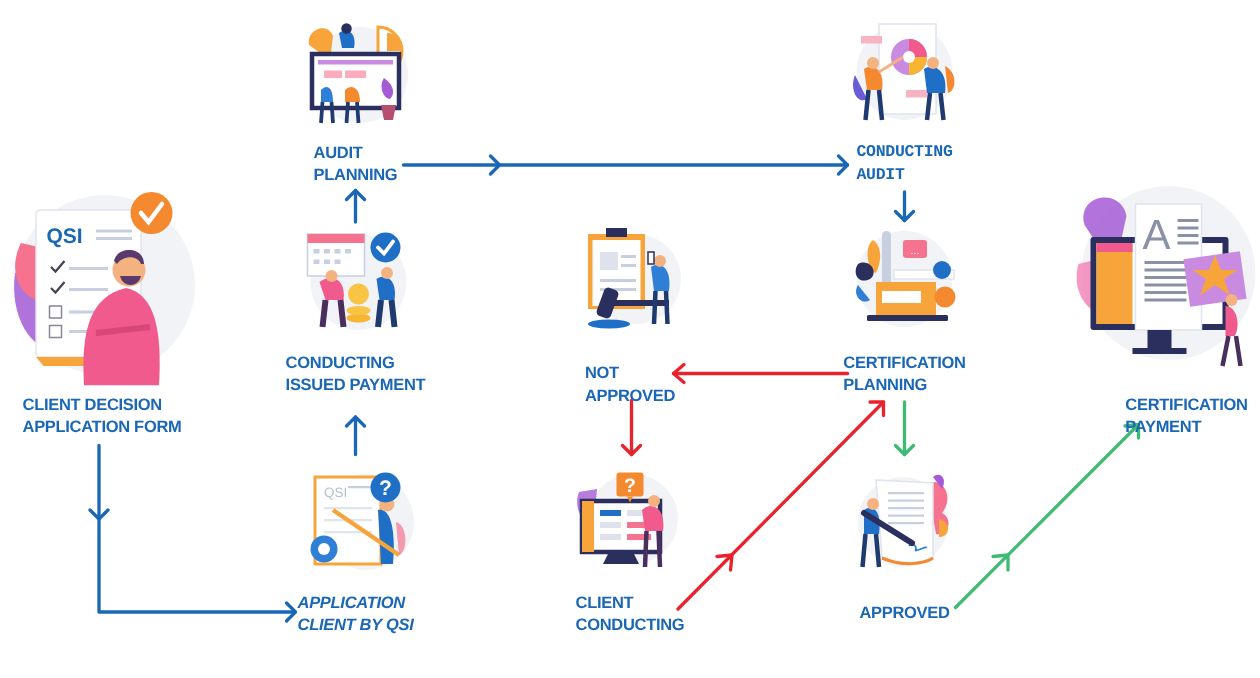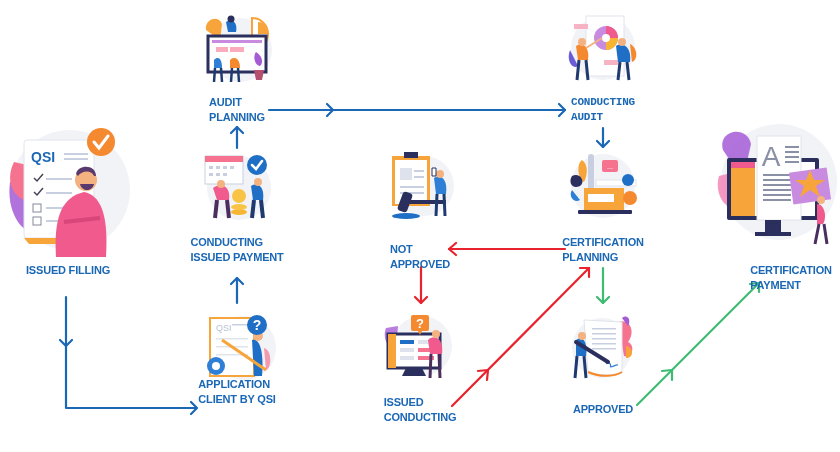--- a/index.html
+++ b/index.html
@@ -80,21 +80,22 @@
     <circle cx="82" cy="58" r="11" fill="#f3b27f"></circle>
     <path d="M72,52 C74,42 92,42 92,54 L90,54 C88,48 78,48 74,54 Z" fill="#5a3a6e"></path>
     <path d="M76,62 C78,70 88,70 90,62 Z" fill="#5a3a6e"></path>
     <path d="M60,100 L96,96" stroke="#d9467a" stroke-width="4"></path>
   </svg>
   <svg class="illus" style="left:86px;top:127px" width="30" height="30" viewBox="0 0 30 30">
     <circle cx="15" cy="15" r="14" fill="#f4892f"></circle>
     <path d="M8,15 l5,6 l9,-12" stroke="#fff" stroke-width="3" fill="none" stroke-linecap="round"></path>
   </svg>
   <div class="label" style="left: 68px; top: 263px; color: rgb(26, 103, 181);">
-    <div>ISSUED FILLING</div>
+    <div>CLIENT DECISION</div>
+    <div>APPLICATION FORM</div>
   </div>
 </div>
 
 <div class="node">
   <svg class="illus" style="left:202px;top:312px" width="76" height="72" viewBox="0 0 76 72">
     <circle cx="42" cy="36" r="32" fill="#f1f3f7"></circle>
     <rect x="8" y="6" width="44" height="58" fill="#fff" stroke="#f7a53a" stroke-width="2"></rect>
     <text x="14" y="19" font-family="Liberation Sans, sans-serif" font-size="9" fill="#b8c0d0">QSI</text>
     <rect x="30" y="12" width="16" height="1.5" fill="#c7cfe0"></rect>
       <rect x="14" y="26" width="32" height="1.5" fill="#e0e4ec"></rect>
@@ -104,21 +105,21 @@
       <circle cx="14" cy="54" r="4" fill="#fff"></circle>
     <path d="M50,28 C58,26 62,40 60,64 L52,64 Z" fill="#1f6fc7"></path>
     <circle cx="56" cy="24" r="5" fill="#f3b27f"></circle>
     <path d="M20,28 L64,58" stroke="#f7a53a" stroke-width="3"></path>
     <path d="M62,36 C70,38 70,56 64,58 Z" fill="#f6738f" opacity="0.7"></path>
   </svg>
   <svg class="illus" style="left:246px;top:314px" width="22" height="22" viewBox="0 0 22 22">
     <circle cx="11" cy="11" r="10" fill="#1f6fc7"></circle>
     <text x="11" y="16" text-anchor="middle" font-family="Liberation Sans, sans-serif" font-weight="bold" font-size="14" fill="#fff">?</text>
   </svg>
-  <div class="label" style="left: 237px; top: 377px; color: rgb(26, 103, 181);">
+  <div class="label" style="left: 237px; top: 395px; color: rgb(26, 103, 181); font-style: italic;">
     <div>APPLICATION</div>
     <div>CLIENT BY QSI</div>
   </div>
 </div>
 
 <div class="node">
   <svg class="illus" style="left:203px;top:152px" width="72" height="70" viewBox="0 0 72 70">
     <circle cx="36" cy="36" r="32" fill="#f1f3f7"></circle>
     <rect x="2" y="4" width="38" height="28" fill="#fff" stroke="#c7cfe0"></rect>
     <rect x="2" y="4" width="38" height="6" fill="#f6738f"></rect>
@@ -265,21 +266,21 @@
     <path d="M46,28 C52,22 62,26 60,42 L48,42 Z" fill="#f05a8c"></path>
       <circle cx="54" cy="22" r="4" fill="#f3b27f"></circle>
     <path d="M49,42 L48,66 M57,42 L58,66" stroke="#4a2f5e" stroke-width="3"></path>
   </svg>
   <svg class="illus" style="left:410px;top:314px" width="20" height="22" viewBox="0 0 20 22">
     <rect x="1" y="1" width="18" height="16" rx="2" fill="#f4892f"></rect>
     <path d="M8,17 L10,21 L12,17 Z" fill="#f4892f"></path>
     <text x="10" y="14" text-anchor="middle" font-family="Liberation Sans, sans-serif" font-weight="bold" font-size="13" fill="#fff">?</text>
   </svg>
   <div class="label" style="left: 420px; top: 395px; color: rgb(26, 103, 181);">
-    <div>ISSUED</div>
+    <div>CLIENT</div>
     <div>CONDUCTING</div>
   </div>
 </div>
 
 <div class="node">
   <svg class="illus" style="left:566px;top:312px" width="74" height="72" viewBox="0 0 74 72">
     <circle cx="36" cy="36" r="30" fill="#f1f3f7"></circle>
     <path d="M52,10 C64,6 70,20 62,30 C70,34 66,46 58,44 Z" fill="#f6738f"></path>
     <path d="M56,6 C60,2 66,6 62,14 Z" fill="#a55bd6"></path>
     <path d="M60,34 C68,36 68,46 60,46 Z" fill="#f7a53a"></path>

